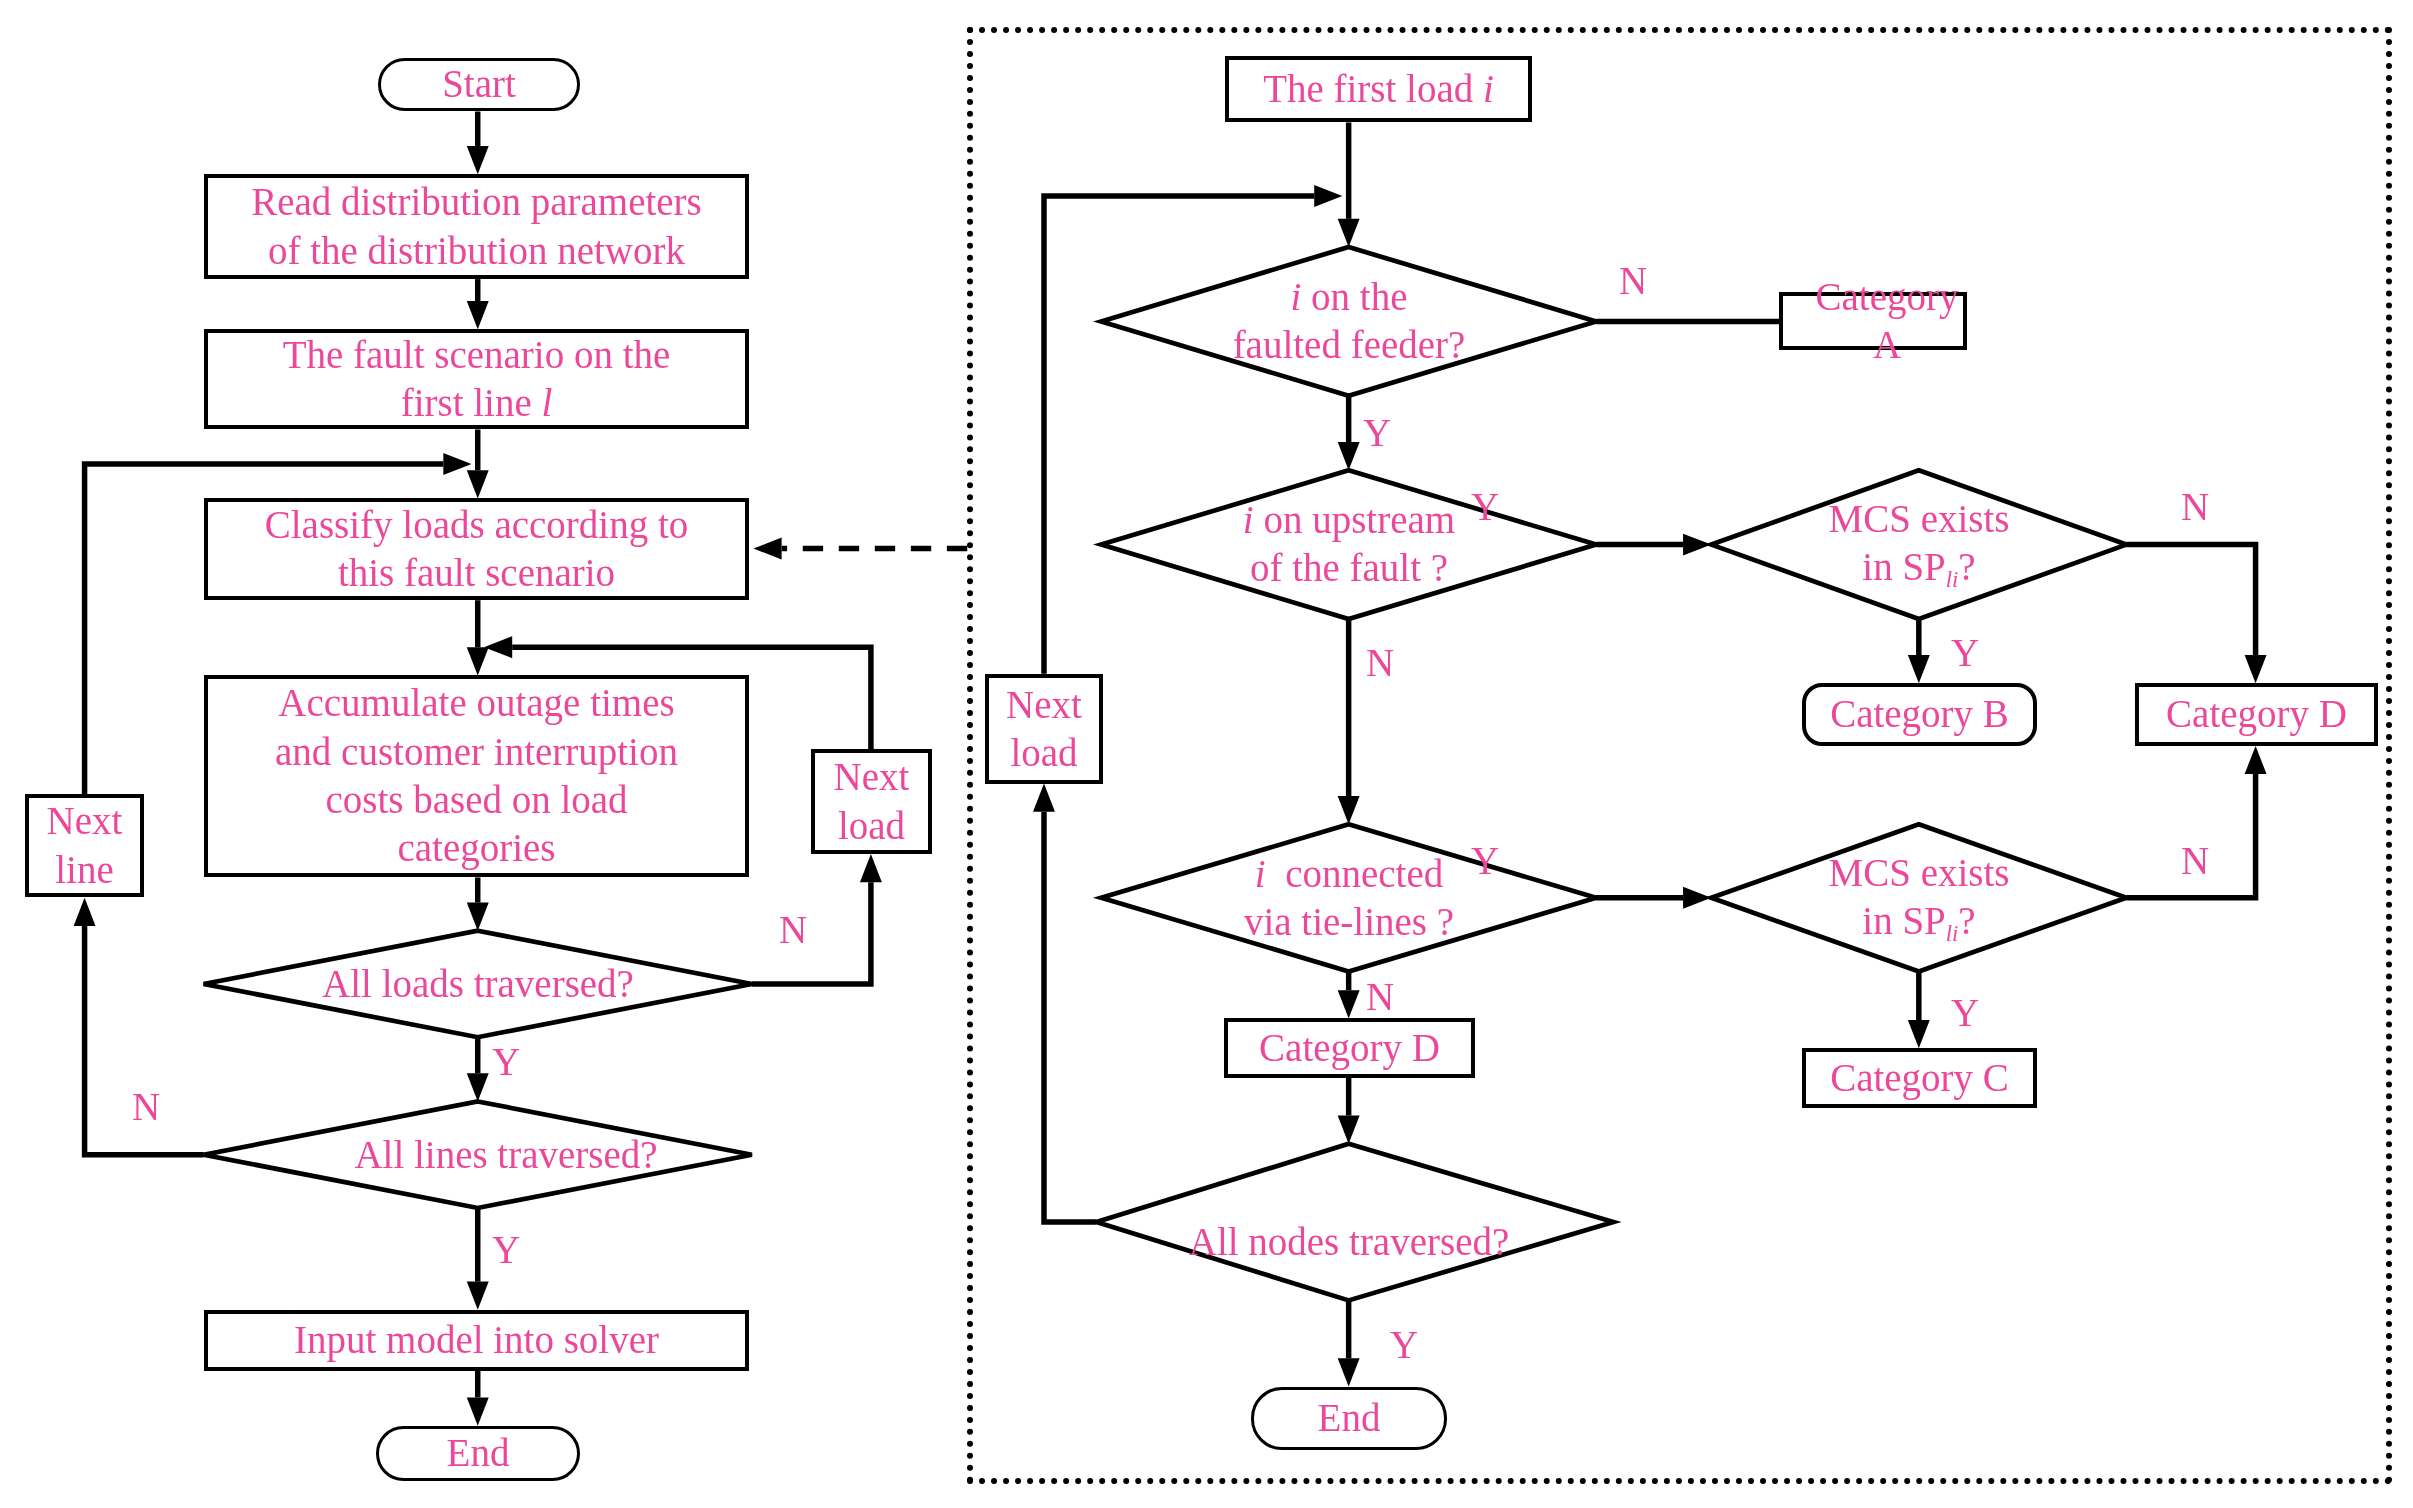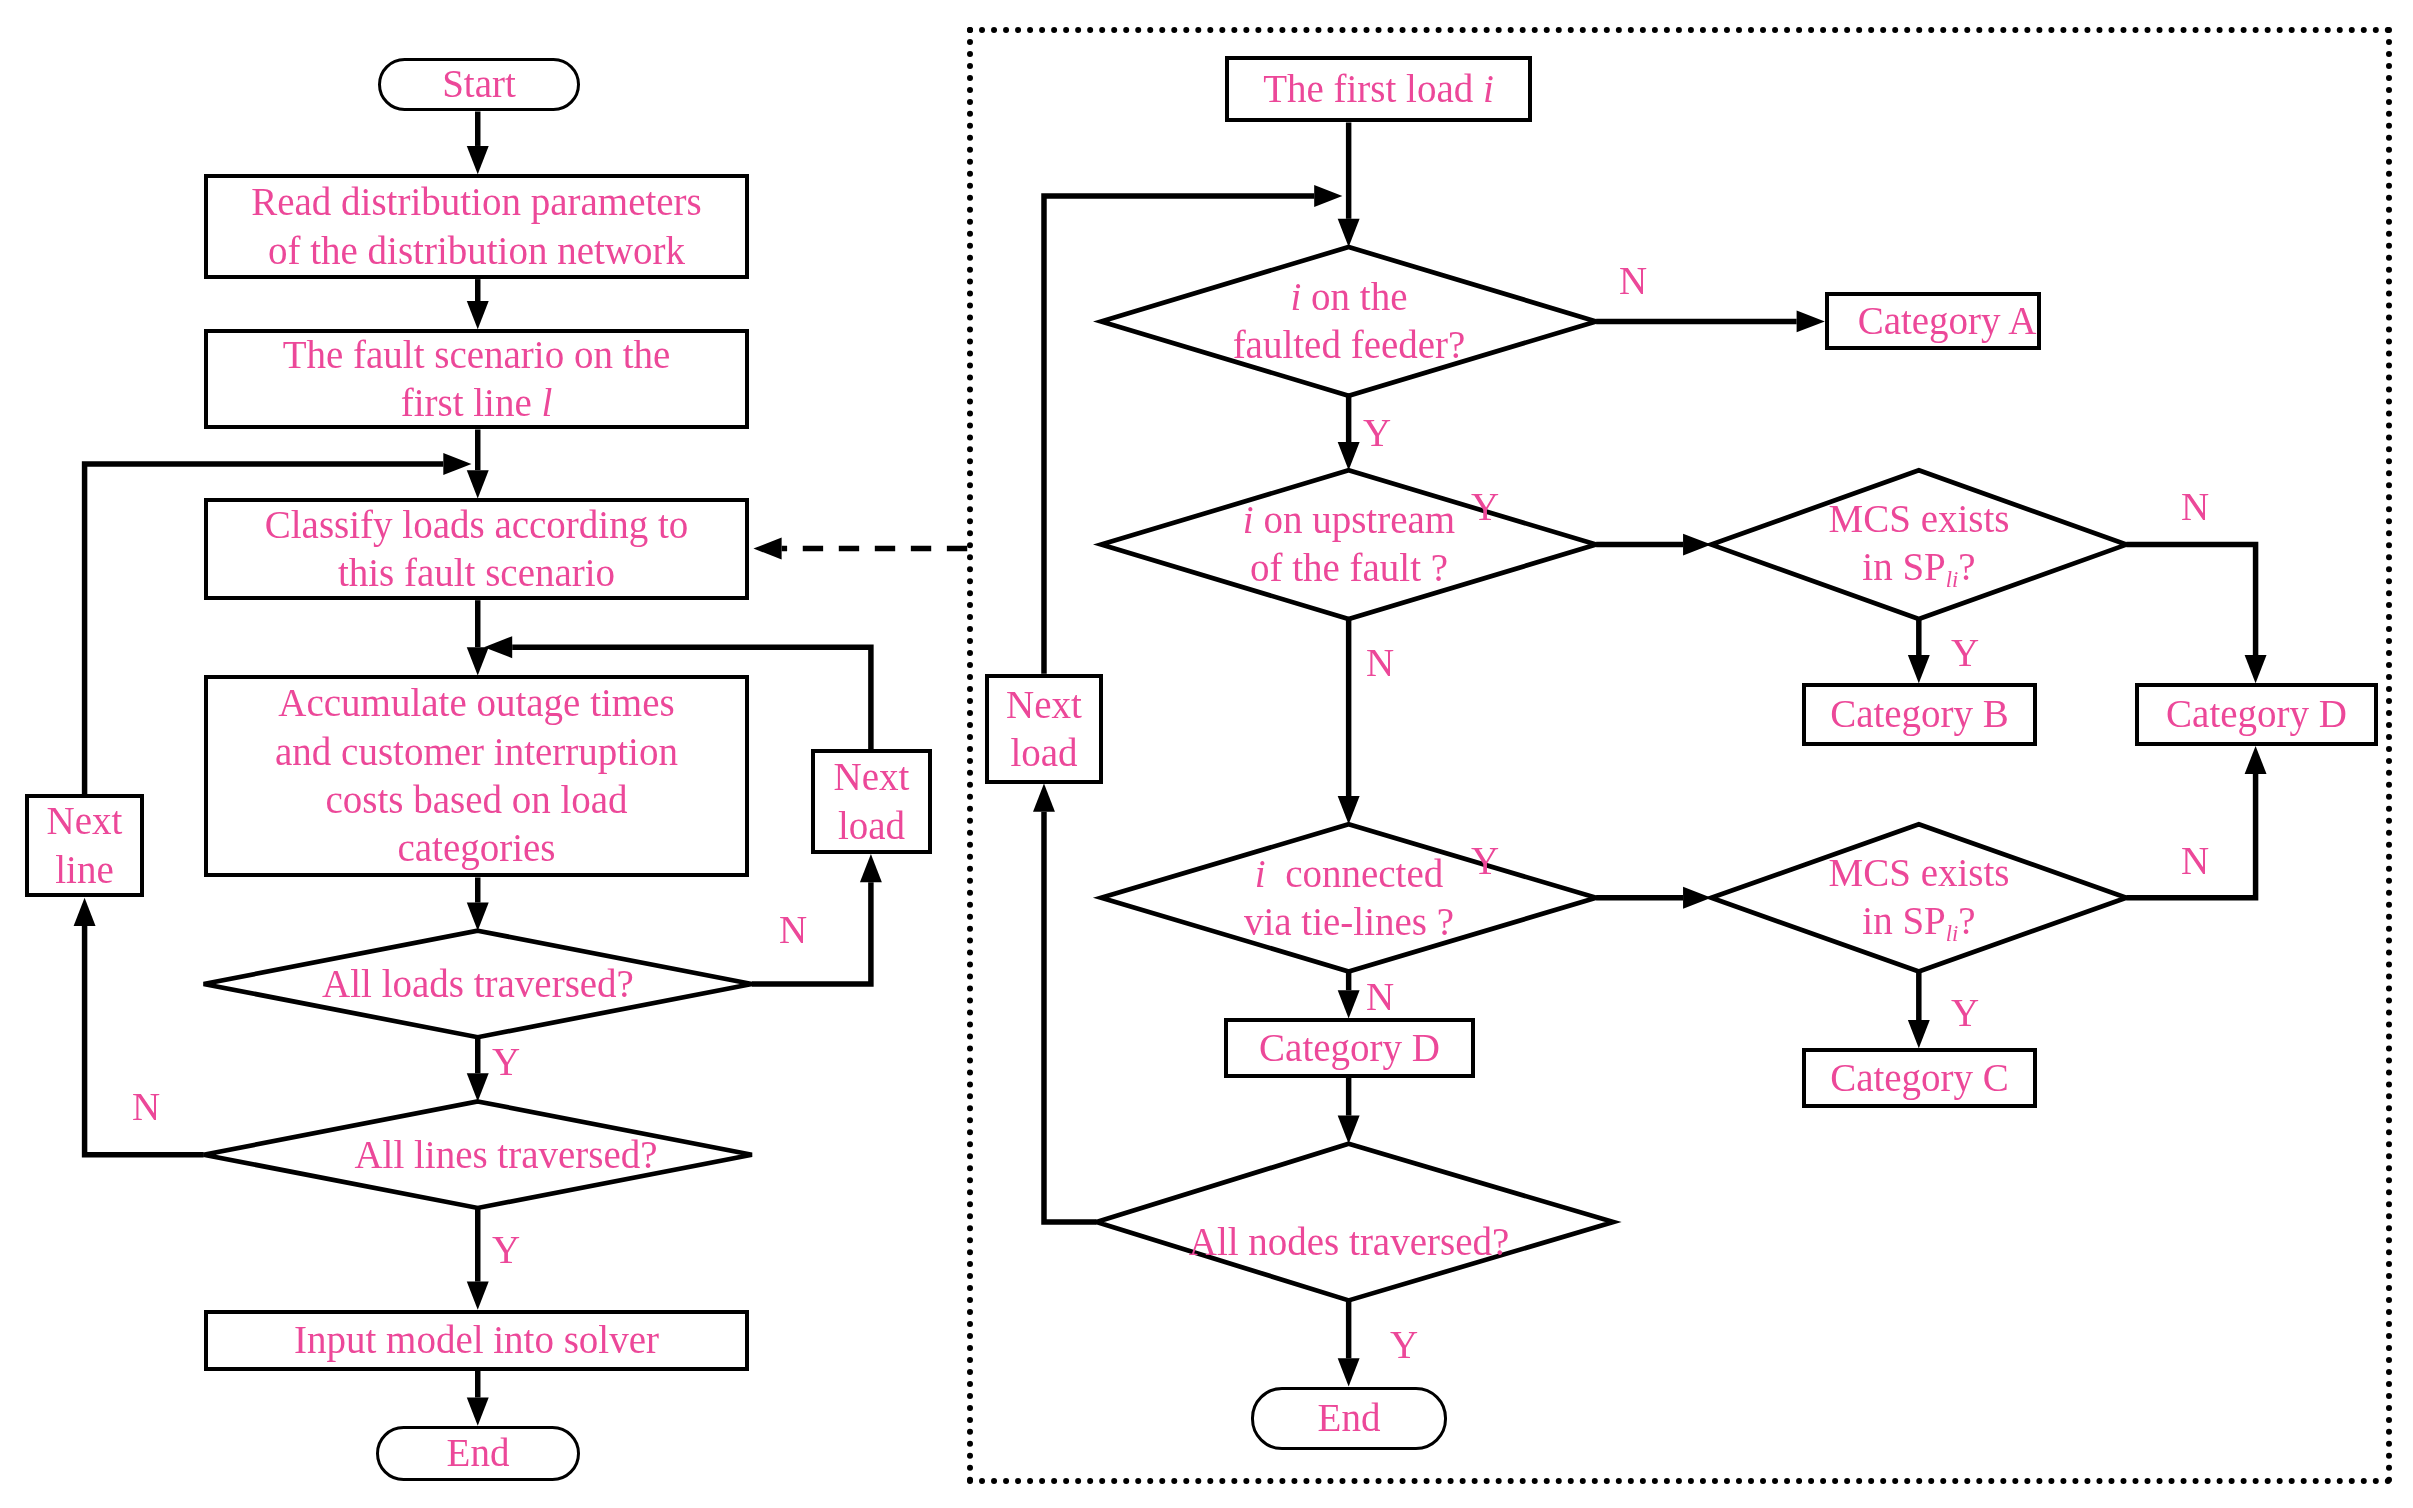--- a/index.html
+++ b/index.html
@@ -147,31 +147,31 @@
   <div class="elabel" style="left:146px;top:1106px;">N</div>
 
   <div class="node" style="left:1195px;top:56px;width:307px;height:66px;margin-left:30px;">
       <div><span>The first load </span><span class="it">i</span></div>
     </div>
 
   <div class="dtext" style="left:1349px;top:321px;width:337px;">
       <div><span class="it">i</span><span> on the</span><br><span>faulted feeder?</span></div>
     </div>
 
-  <div class="node" style="left:1825px;top:292px;width:216px;height:58px;padding-left:28px;">Category A</div>
+  <div class="node" style="left:1779px;top:292px;width:188px;height:58px;padding-left:28px;">Category A</div>
 
   <div class="dtext" style="left:1349px;top:544px;width:337px;">
       <div><span class="it">i</span><span> on upstream</span><br><span>of the fault ?</span></div>
     </div>
 
   <div class="dtext" style="left:1919px;top:544px;width:274px;">
       <div><span>MCS exists</span><br><span>in SP</span><span class="sub">li</span><span>?</span></div>
     </div>
 
-  <div class="node" style="left:1802px;top:683px;width:235px;height:63px;">Category B</div>
+  <div class="node" style="left:1802px;top:683px;width:235px;height:63px;border-radius:20px;">Category B</div>
 
   <div class="node" style="left:2135px;top:683px;width:243px;height:63px;">Category D</div>
 
   <div class="dtext" style="left:1349px;top:898px;width:353px;">
       <div><span class="it">i</span><span> connected</span><br><span>via tie-lines ?</span></div>
     </div>
 
   <div class="dtext" style="left:1919px;top:898px;width:274px;">
       <div><span>MCS exists</span><br><span>in SP</span><span class="sub">li</span><span>?</span></div>
     </div>

